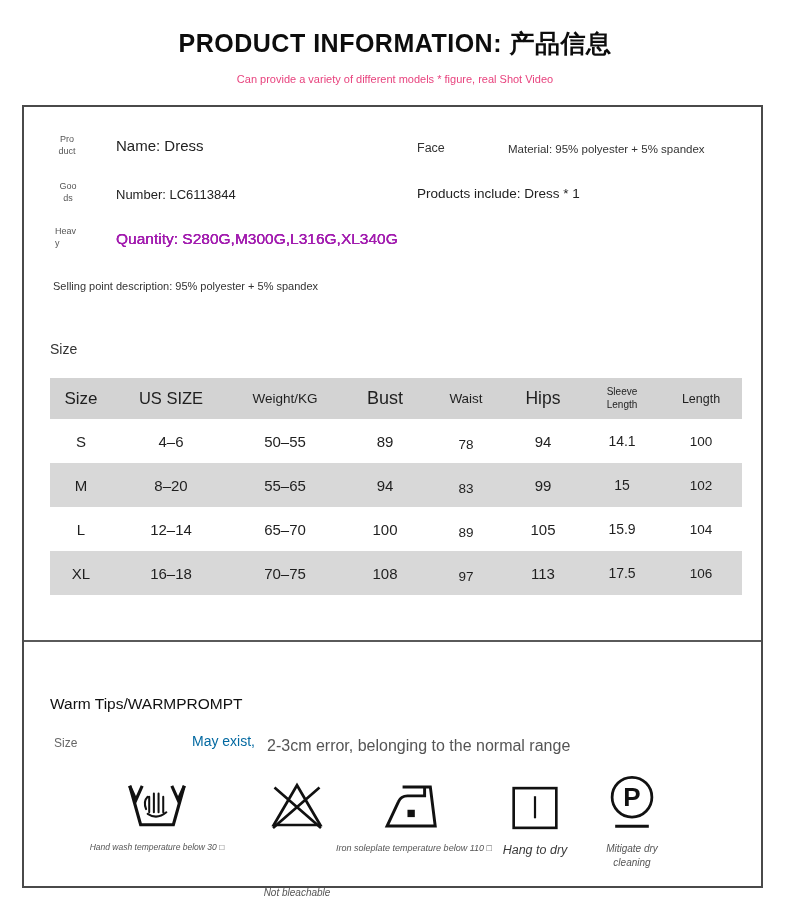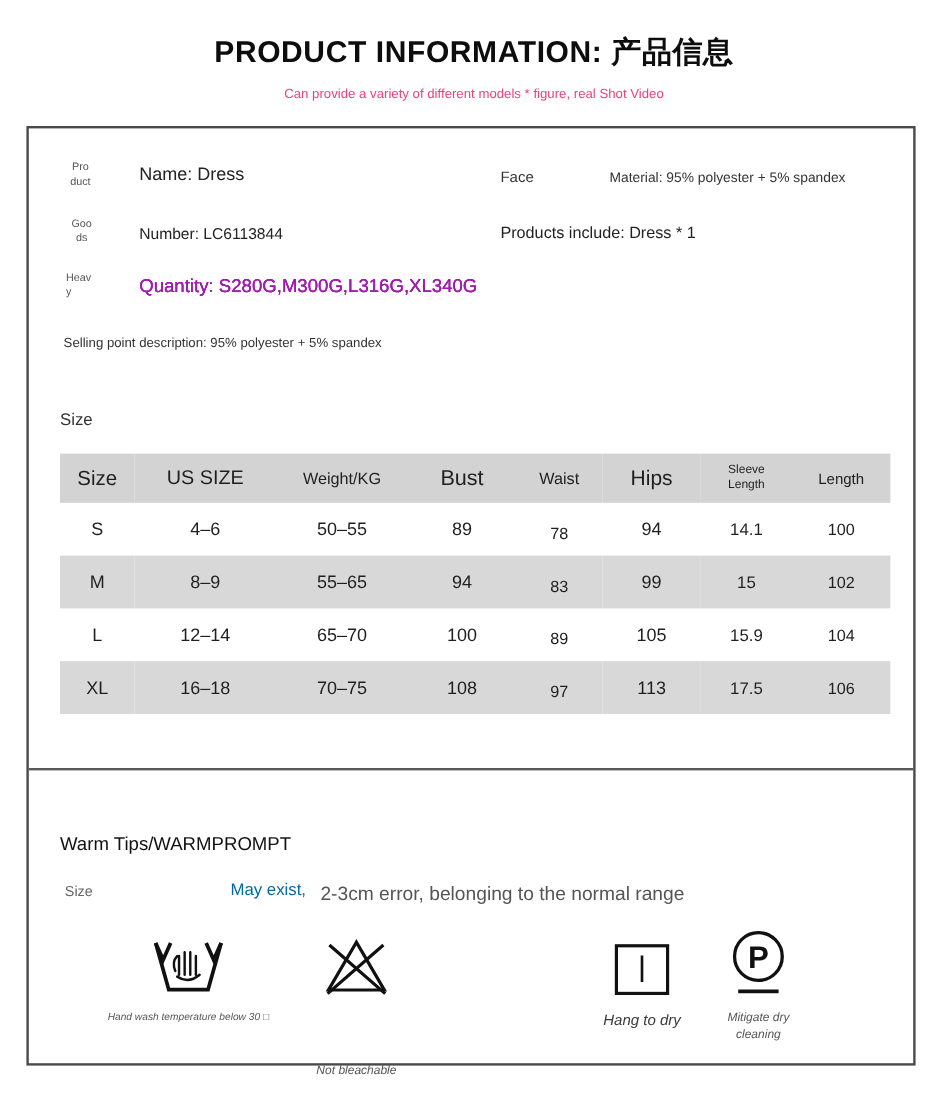--- a/index.html
+++ b/index.html
@@ -121,21 +121,21 @@
           <td class="c1">4–6</td>
           <td class="c2">50–55</td>
           <td class="c3">89</td>
           <td class="c4">78</td>
           <td class="c5">94</td>
           <td class="c6">14.1</td>
           <td class="c7">100</td>
         </tr>
         <tr class="alt">
           <td class="c0">M</td>
-          <td class="c1">8–9</td>
+          <td class="c1">8–20</td>
           <td class="c2">55–65</td>
           <td class="c3">94</td>
           <td class="c4">83</td>
           <td class="c5">99</td>
           <td class="c6">15</td>
           <td class="c7">102</td>
         </tr>
         <tr>
           <td class="c0">L</td>
           <td class="c1">12–14</td>
@@ -181,20 +181,29 @@
     <div class="care-item ci-1">
       <div class="care-icon-box">
         <svg width="60" height="51" viewBox="0 0 80 68">
           <path class="st" stroke-width="3.6" d="M40 7 L9 60 L71 60 Z"></path>
           <path class="st" stroke-width="3.6" d="M10 10 L72 64 M70 10 L8 64"></path>
         </svg>
       </div>
       <div class="care-label nowrap">Not bleachable</div>
     </div>
 
+    <div class="care-item ci-2">
+      <div class="care-icon-box">
+        <svg width="62" height="49" viewBox="0 0 76 60">
+          <path class="st" stroke-width="3.6" d="M24 6 L58 6 L64 54 L5 54 L19 24 Q22 17 30 17 L51 17 L51 6"></path>
+          <rect x="30" y="34" width="9" height="9" fill="#111"></rect>
+        </svg>
+      </div>
+      <div class="care-label nowrap">Iron soleplate temperature below 110 □</div>
+    </div>
 
     <div class="care-item ci-3">
       <div class="care-icon-box">
         <svg width="50" height="46" viewBox="0 0 68 62">
           <rect class="st" stroke-width="3.6" x="5" y="4" width="58" height="54"></rect>
           <path class="st" stroke-width="3" d="M34 15 V45"></path>
         </svg>
       </div>
       <div class="care-label nowrap">Hang to dry</div>
     </div>

